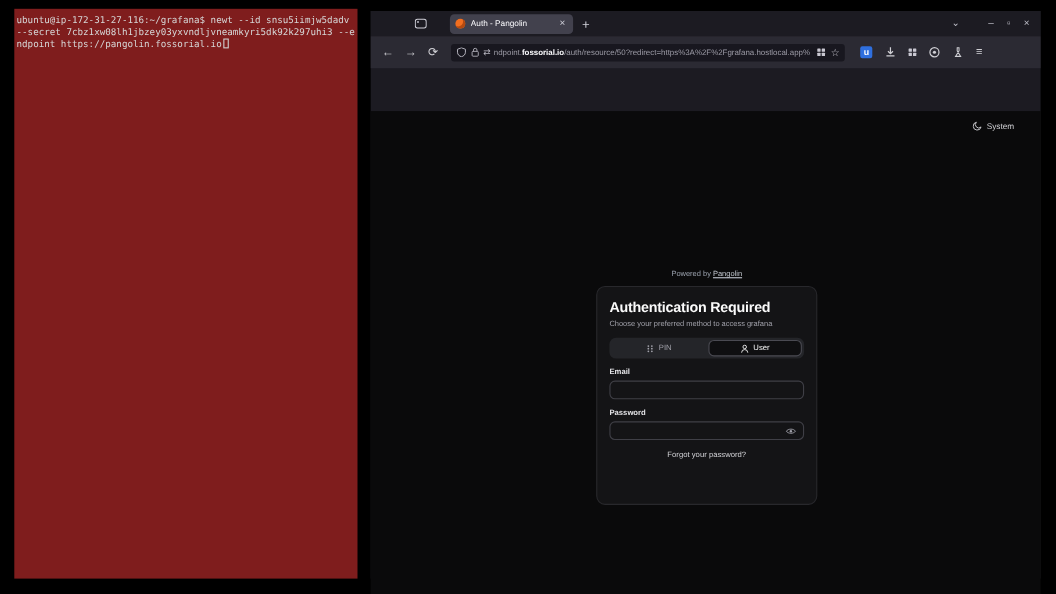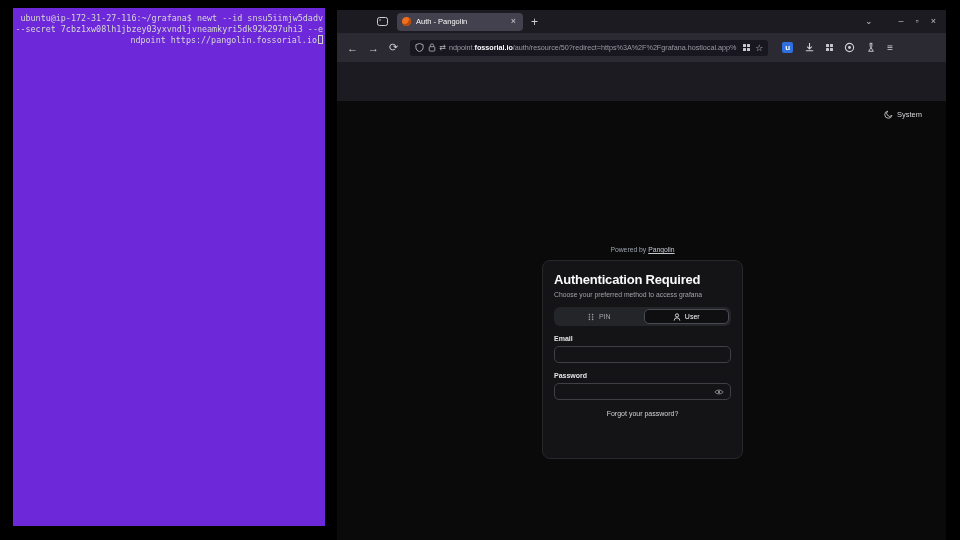--- a/index.html
+++ b/index.html
@@ -1,35 +1,35 @@
 <!DOCTYPE html>
 <html><head>
 <meta charset="utf-8">
 <style>
   * { margin:0; padding:0; box-sizing:border-box; }
   html,body { width:960px; height:540px; background:#000; overflow:hidden;
               font-family:"Liberation Sans", sans-serif; }
   .abs { position:absolute; }
 
   
-  #terminal { left:13px; top:8px; width:312px; height:518px; background:#6d28d9;
-              padding:5px 2px;text-align:right; }
+  #terminal { left:13px; top:8px; width:312px; height:518px; background:#7f1d1d;
+              padding:5px 2px; }
   #terminal pre { font-family:"DejaVu Sans Mono", monospace; font-size:8.4px;
                   line-height:11px; color:#d6d6d6; white-space:pre-wrap; word-break:break-all; }
   .cursor { display:inline-block; width:5px; height:9px; border:1px solid #cfcfcf;
             vertical-align:-1px; margin-left:1px; }
 
   
   #browser { left:337px; top:10px; width:609px; height:516px; background:#1c1b22; }
 
   
   #tabstrip { left:0; top:0; width:609px; height:23px; background:#1c1b22;
               display:flex; align-items:center; }
   .fxview { margin-left:38px; width:14px; height:14px; display:flex; align-items:center; justify-content:center; }
-  #tab { margin-left:8px; width:126px; height:18px; background:#42414d; border-radius:4px;
+  #tab { margin-left:20px; width:112px; height:18px; background:#42414d; border-radius:4px;
          display:flex; align-items:center; padding:0 5px; }
   .favicon { width:9px; height:9px; border-radius:50%; background:#f26e1f; flex:0 0 auto;
              box-shadow:inset -2px -2px 0 #b44a10; }
   .tab-title { color:#fbfbfe; font-size:7.5px; margin-left:5px; flex:1 1 auto;
                white-space:nowrap; overflow:hidden; }
   .tab-close { color:#cfcfd8; font-size:9px; line-height:9px; padding:1px 2px; border-radius:2px; }
   .newtab { color:#cfcfd8; font-size:12px; margin-left:8px; }
   #winctl { margin-left:auto; display:flex; align-items:center; gap:12px; padding-right:10px;
             color:#bfbfc9; }
   #winctl .wc { font-size:9px; line-height:9px; }

